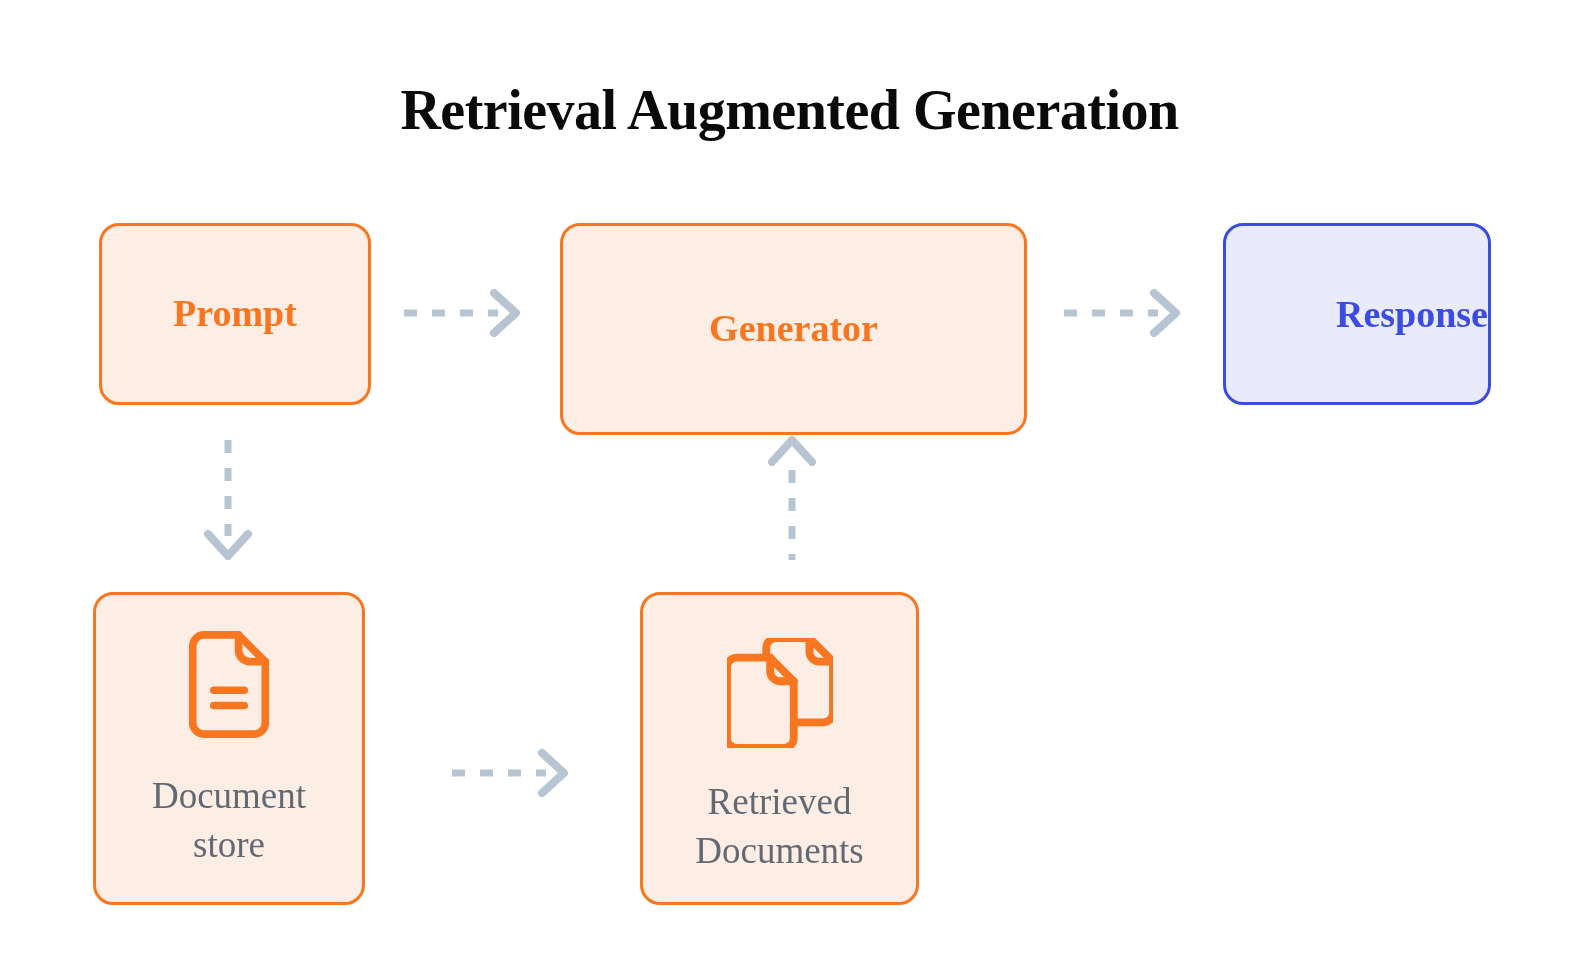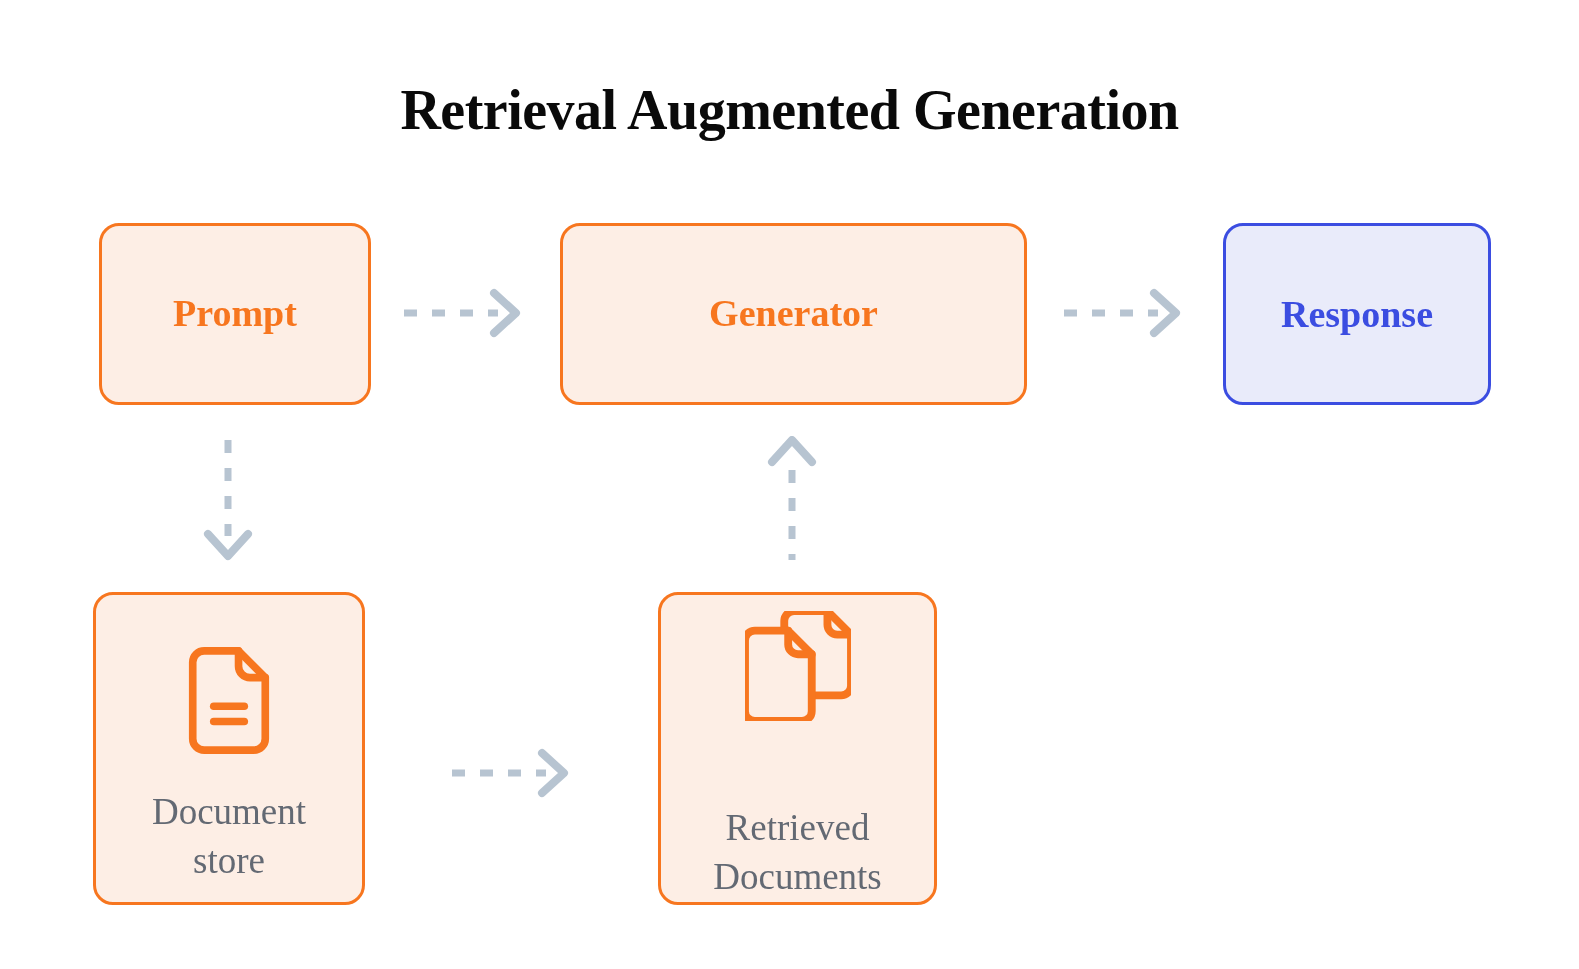--- a/index.html
+++ b/index.html
@@ -29,24 +29,24 @@
   }
   .node{
     position:absolute;
     display:flex;flex-direction:column;align-items:center;justify-content:center;
     border-radius:20px;
     text-align:center;
   }
   .node.orange{border:3.5px solid var(--orange);background:var(--orange-fill);}
   .node.blue{border:3px solid var(--blue);background:var(--blue-fill);}
   #node-prompt{left:99px;top:223px;width:272px;height:182px;}
-  #node-generator{left:560px;top:223px;width:467px;height:182px;}
-  #node-response{left:1223px;top:223px;width:268px;height:182px;}
-  #node-document-store{left:93px;top:592px;width:272px;height:313px;justify-content:flex-start;padding-top:52px;gap:30px;}
-  #node-retrieved-documents{left:658px;top:592px;width:279px;height:313px;justify-content:space-between;padding-top:16px;gap:26px;}
+  #node-generator{left:560px;top:223px;width:467px;height:212px;}
+  #node-response{left:1223px;top:223px;width:268px;height:182px;align-items:flex-end;}
+  #node-document-store{left:93px;top:592px;width:272px;height:313px;justify-content:flex-start;padding-top:36px;gap:30px;}
+  #node-retrieved-documents{left:640px;top:592px;width:279px;height:313px;justify-content:center;padding-top:16px;gap:26px;}
   .label-accent{font-size:38px;font-weight:700;color:var(--orange);line-height:1.45;}
   .label-blue{font-size:38px;font-weight:700;color:var(--blue);}
   .label-gray{font-size:38px;font-weight:400;color:var(--gray-text);line-height:1.45;}
   .label-store{font-size:37px;font-weight:400;color:var(--gray-text);line-height:1.32;max-width:234px;}
   .arrow{position:absolute;}
   .dash-line{stroke:var(--arrow);stroke-width:7;fill:none;stroke-dasharray:13 15;stroke-linecap:butt;}
   .chev{stroke:var(--arrow);stroke-width:8;fill:none;stroke-linecap:round;stroke-linejoin:round;}
   .icon-stroke{stroke:var(--orange);stroke-width:4;fill:none;stroke-linecap:round;stroke-linejoin:round;}
   .icon-stroke-filled{stroke:var(--orange);stroke-width:4;fill:var(--orange-fill);stroke-linecap:round;stroke-linejoin:round;}
 </style>

